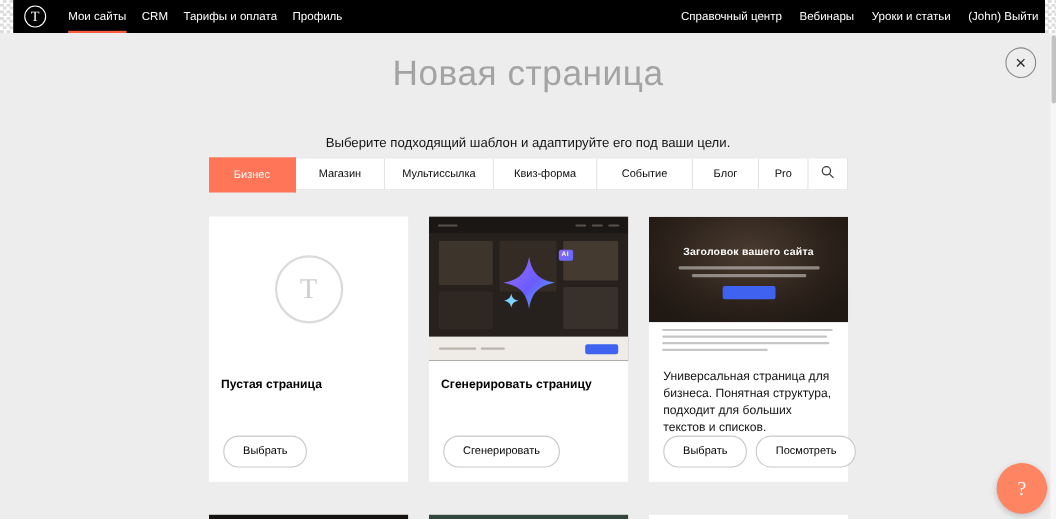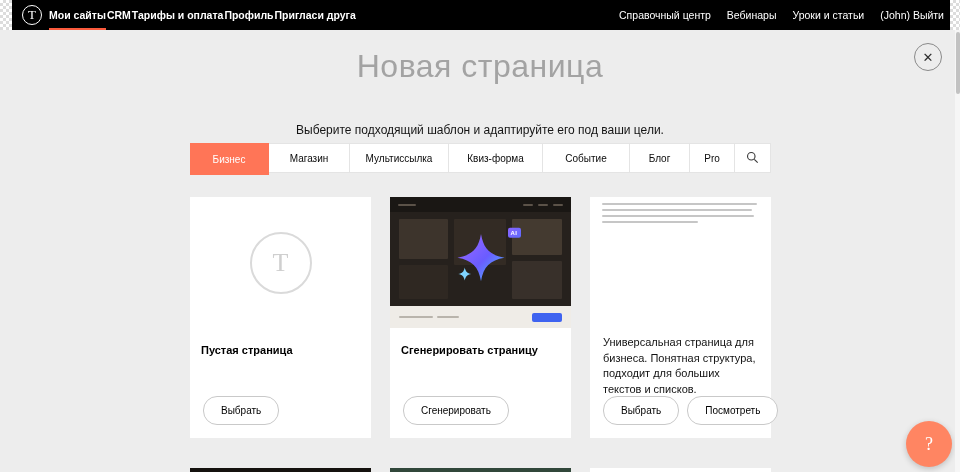--- a/index.html
+++ b/index.html
@@ -14,22 +14,22 @@
 
   
   .topbar{position:absolute; top:0; left:0; width:960px; height:30px; background:var(--topbar-bg); display:flex; align-items:center;}
   .checker{height:30px; background:repeating-conic-gradient(#dcdcdc 0% 25%, #ffffff 0% 50%) 0 0 / 6px 6px;}
   .checker.left{width:12px;}
   .checker.right{width:10px; margin-left:0;}
   .logo{width:20px; height:20px; border:1px solid #fff; border-radius:50%; color:#fff;
         display:flex; align-items:center; justify-content:center; font-family:"Liberation Serif", serif;
         font-size:13px; margin-left:10px; flex:0 0 auto; cursor:pointer;}
   .nav-left{display:flex; height:30px; align-items:center; margin-left:6px;}
-  .nav-item{position:relative; height:30px; line-height:30px; color:#fff; font-size:10.5px; font-weight:700;
-            margin-left:1px; white-space:nowrap; cursor:pointer;}
+  .nav-item{position:relative; height:30px; line-height:30px; color:#fff; font-size:10.5px; font-weight:400;
+            margin-left:14px; white-space:nowrap; cursor:pointer;}
   .nav-item.active::after{content:''; position:absolute; left:0; right:0; bottom:0; height:2px; background:var(--accent-underline);}
   .nav-right{display:flex; height:30px; align-items:center; margin-left:auto;}
   .nav-right .nav-item{font-weight:400; margin-left:16px;}
   .nav-right .nav-item:last-child{margin-right:6px;}
 
   
   .page-title{position:absolute; top:48px; left:0; width:960px; text-align:center;
               font-size:32px; font-weight:300; letter-spacing:.5px; color:var(--title-gray);}
   .page-subtitle{position:absolute; top:123px; left:0; width:960px; text-align:center; font-size:12px; color:#141414;}
   .close-btn{position:absolute; top:43px; right:18px; width:28px; height:28px; border-radius:50%;
@@ -107,21 +107,20 @@
   <header class="topbar">
     <div class="checker left"></div>
     <div class="logo">
         <span>T</span>
       </div>
     <nav class="nav-left">
       <div class="nav-item active">Мои сайты</div>
       <div class="nav-item">CRM</div>
       <div class="nav-item">Тарифы и оплата</div>
       <div class="nav-item">Профиль</div>
-      <div class="nav-item">Пригласи друга</div>
     </nav>
     <nav class="nav-right">
       <div class="nav-item">Справочный центр</div>
       <div class="nav-item">Вебинары</div>
       <div class="nav-item">Уроки и статьи</div>
       <div class="nav-item">(John) Выйти</div>
     </nav>
     <div class="checker right"></div>
   </header>
 
@@ -195,20 +194,26 @@
         </div>
       </div>
       <h3 class="card-title">Сгенерировать страницу</h3>
       <div class="card-actions">
         <button class="pill">Сгенерировать</button>
       </div>
     </article>
 
     <article class="card">
       <div class="card-media media-uni">
+        <div class="preview-dark">
+          <div class="preview-heading">Заголовок вашего сайта</div>
+          <div class="preview-line l1"></div>
+          <div class="preview-line l2"></div>
+          <div class="preview-cta"></div>
+        </div>
         <div class="preview-text">
           <div class="tline" style="width:155px"></div>
           <div class="tline" style="width:150px"></div>
           <div class="tline" style="width:152px"></div>
           <div class="tline" style="width:96px"></div>
         </div>
       </div>
       <p class="card-desc">Универсальная страница для бизнеса. Понятная структура, подходит для больших текстов и списков.</p>
       <div class="card-actions">
         <button class="pill">Выбрать</button>

